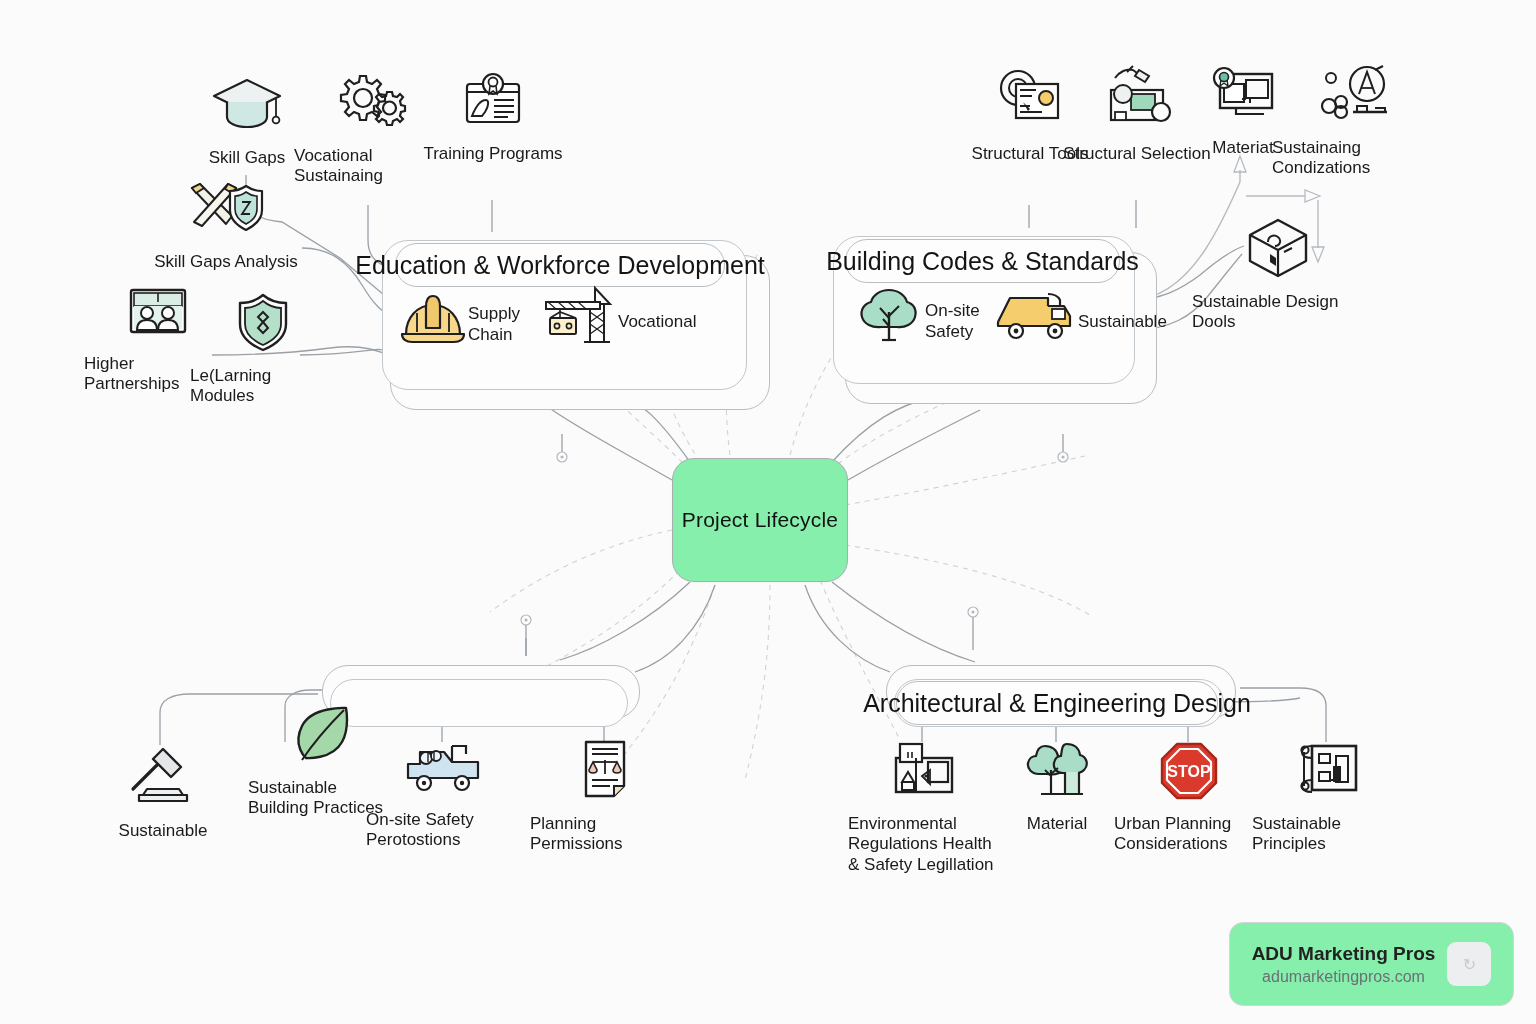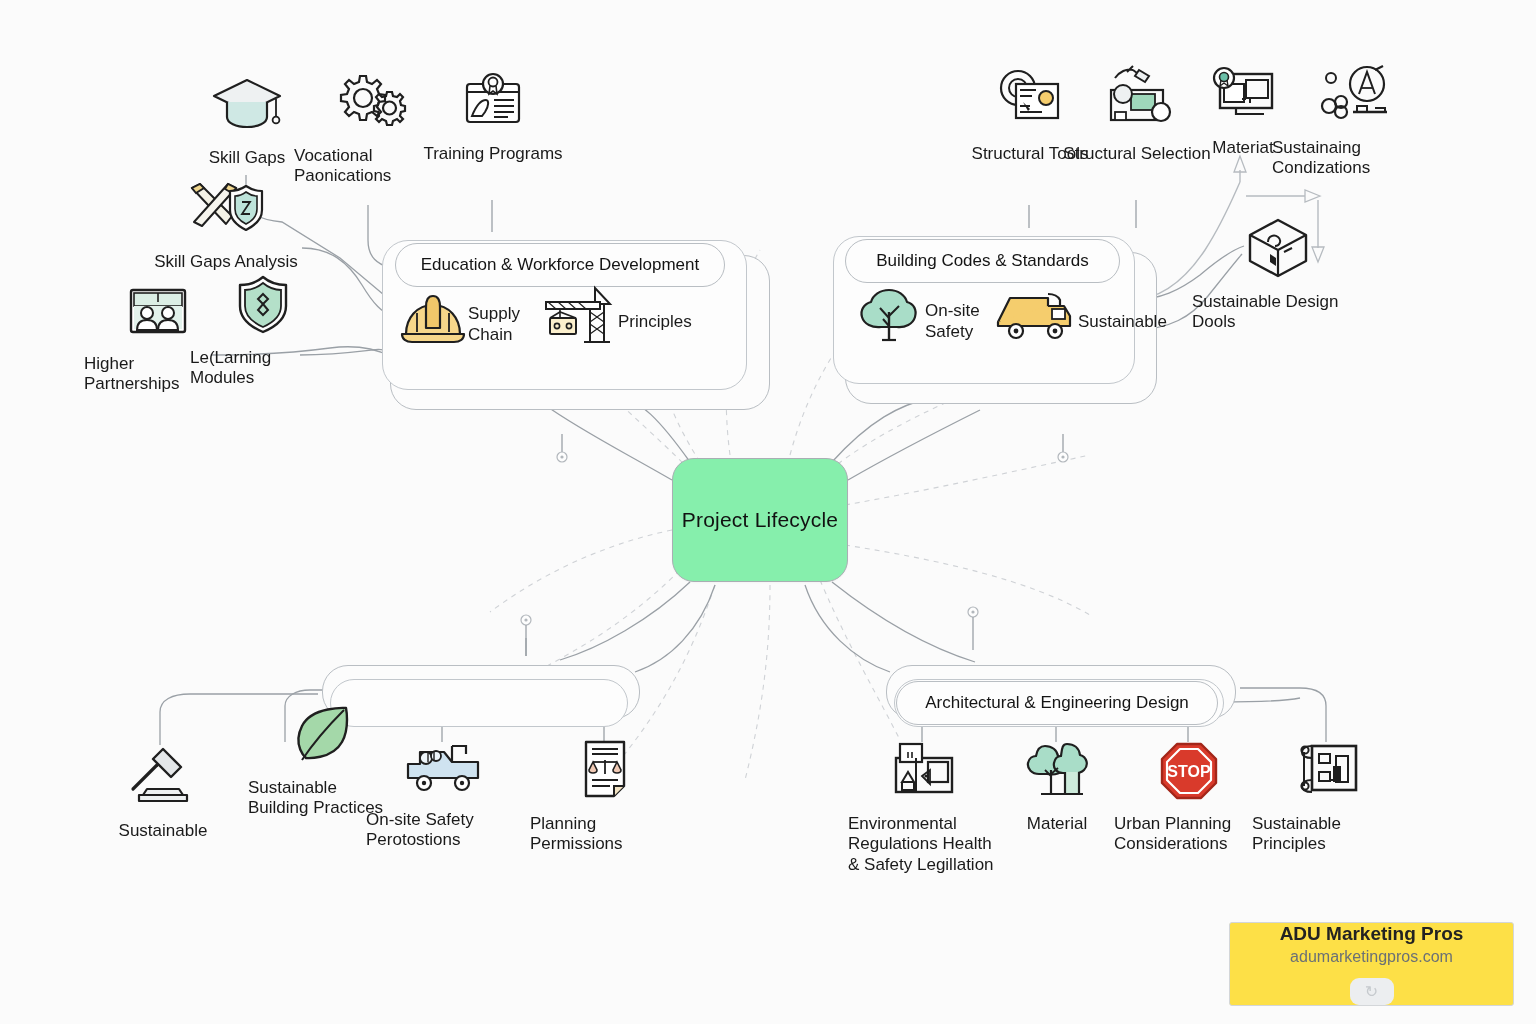--- a/index.html
+++ b/index.html
@@ -65,21 +65,21 @@
     border: 1.2px solid #c2c7cc;
   }
   .branch-title {
     position: absolute;
     background: #fdfdfd;
     border: 1.3px solid #b9bec3;
     border-radius: 22px;
     display: flex;
     align-items: center;
     justify-content: center;
-    font-size: 17px;
+    font-size: 25px;
     color: #141414;
     padding: 0 18px;
     white-space: nowrap;
     height: 44px;
   }
 
   .leaf {
     position: absolute;
     width: 150px;
     display: flex;
@@ -102,29 +102,28 @@
     line-height: 1.2;
     color: #1a1a1a;
   }
   .inner-leaf .label { margin-top: 8px; }
 
   
   .watermark {
     position: absolute;
     right: 22px; bottom: 18px;
     width: 285px; height: 84px;
-    background: #fde047;
+    background: #86efac;
     border: 1.6px solid #d3d6d9;
-    border-radius: 3px;
+    border-radius: 14px;
     display: flex;
     align-items: center;
     justify-content: center;
     gap: 12px;
     padding: 0 14px;
-    flex-direction: column;
   }
   .watermark .wm-text { text-align: center; }
   .wm-title { font-size: 19px; font-weight: bold; color: #222; }
   .wm-url { font-size: 16px; color: #6b7075; margin-top: 3px; }
   .wm-logo {
     width: 44px; height: 44px;
     background: #eceef0;
     border-radius: 9px;
     display:flex; align-items:center; justify-content:center;
     color:#c6cace; font-size: 16px;
@@ -253,21 +252,21 @@
         <path d="M6,20 L60,20 L60,27 L6,27 Z" fill="#fff" stroke="#1f1f1f" stroke-width="2"></path>
         <path d="M8,20 L16,27 M18,20 L26,27 M28,20 L36,27 M38,20 L46,27" stroke="#1f1f1f" stroke-width="1.1"></path>
         <path d="M20,27 L20,36" stroke="#1f1f1f" stroke-width="1.6"></path>
         <rect x="10" y="36" width="26" height="16" rx="1.5" fill="#fcf0cd" stroke="#1f1f1f" stroke-width="2"></rect>
         <circle cx="17" cy="44" r="2.6" fill="none" stroke="#1f1f1f" stroke-width="1.6"></circle>
         <circle cx="29" cy="44" r="2.6" fill="none" stroke="#1f1f1f" stroke-width="1.6"></circle>
         <path d="M10,36 L20,30 L36,36" fill="none" stroke="#1f1f1f" stroke-width="1.6"></path>
         <path d="M44,60 L70,60" stroke="#1f1f1f" stroke-width="2"></path>
       </svg>
     </span>
-    <span class="label">Principles</span>
+    <span class="label">Vocational</span>
   </div>
 
   <div class="leaf" style="left:172px; top:70px;">
     <span class="icon">
       <svg width="74" height="66" viewBox="0 0 74 66">
         <path d="M37,10 L70,26 L37,42 L4,26 Z" fill="#eef1f2" stroke="#1f1f1f" stroke-width="2.2" stroke-linejoin="round"></path>
         <path d="M17,32 L17,47 C17,53 26,57 37,57 C48,57 57,53 57,47 L57,32" fill="#cfe8e4" stroke="#1f1f1f" stroke-width="2.2" stroke-linejoin="round"></path>
         <path d="M66,29 L66,46" stroke="#1f1f1f" stroke-width="1.8"></path>
         <circle cx="66" cy="50" r="3.4" fill="none" stroke="#1f1f1f" stroke-width="1.8"></circle>
       </svg>
@@ -279,21 +278,21 @@
     <span class="icon">
       <svg width="78" height="66" viewBox="0 0 78 66">
         <g stroke="#1f1f1f" stroke-width="2.2" fill="none">
           <path d="M30,8 L36,8 L37,14 L42,16 L47,12 L51,16 L47,21 L49,26 L55,27 L55,33 L49,34 L47,39 L51,44 L47,48 L42,44 L37,46 L36,52 L30,52 L29,46 L24,44 L19,48 L15,44 L19,39 L17,34 L11,33 L11,27 L17,26 L19,21 L15,16 L19,12 L24,16 L29,14 Z"></path>
           <circle cx="33" cy="30" r="9"></circle>
           <path d="M57,24 L62,24 L63,28 L67,29 L70,26 L73,29 L70,33 L71,37 L75,38 L75,43 L71,44 L70,48 L73,51 L70,54 L67,51 L63,53 L62,57 L57,57 L56,53 L52,51 L49,54 L46,51 L49,48 L48,44 L44,43 L44,38 L48,37 L49,33 L46,29 L49,26 L52,29 L56,28 Z"></path>
           <circle cx="59.5" cy="40" r="6.5"></circle>
         </g>
       </svg>
     </span>
-    <span class="label">Vocational Paonications</span>
+    <span class="label">Vocational Sustainaing</span>
   </div>
 
   <div class="leaf" style="left:418px; top:66px;">
     <span class="icon">
       <svg width="70" height="66" viewBox="0 0 70 66">
         <rect x="9" y="18" width="52" height="38" rx="3" fill="#fff" stroke="#1f1f1f" stroke-width="2.2"></rect>
         <path d="M9,26 L61,26" stroke="#1f1f1f" stroke-width="2"></path>
         <circle cx="35" cy="18" r="10" fill="#fff" stroke="#1f1f1f" stroke-width="2.2"></circle>
         <circle cx="35" cy="16" r="4.5" fill="none" stroke="#1f1f1f" stroke-width="1.8"></circle>
         <path d="M32,20 L31,28 L35,25 L39,28 L38,20" fill="none" stroke="#1f1f1f" stroke-width="1.6"></path>
@@ -328,21 +327,21 @@
         <path d="M34,11 L34,20" stroke="#1f1f1f" stroke-width="1.6"></path>
         <circle cx="23" cy="31" r="6" fill="#fff" stroke="#1f1f1f" stroke-width="2"></circle>
         <path d="M13,48 C13,41 17,38 23,38 C29,38 33,41 33,48 Z" fill="#fff" stroke="#1f1f1f" stroke-width="2"></path>
         <circle cx="44" cy="31" r="6" fill="#fff" stroke="#1f1f1f" stroke-width="2"></circle>
         <path d="M34,48 C34,41 38,38 44,38 C50,38 54,41 54,48 Z" fill="#fff" stroke="#1f1f1f" stroke-width="2"></path>
       </svg>
     </span>
     <span class="label">Higher Partnerships</span>
   </div>
 
-  <div class="leaf" style="left:190px; top:272px; width:146px;">
+  <div class="leaf" style="left:190px; top:290px; width:146px;">
     <span class="icon">
       <svg width="64" height="64" viewBox="0 0 64 64">
         <path d="M32,5 C39,11 48,13 55,13 L55,34 C55,47 44,55 32,60 C20,55 9,47 9,34 L9,13 C16,13 25,11 32,5 Z" fill="#fdfdfd" stroke="#1f1f1f" stroke-width="2.4" stroke-linejoin="round"></path>
         <path d="M32,11 C38,16 45,18 50,18 L50,34 C50,44 41,51 32,55 C23,51 14,44 14,34 L14,18 C19,18 26,16 32,11 Z" fill="#b4e0c9" stroke="#1f1f1f" stroke-width="1.8"></path>
         <path d="M32,22 L37,27 L32,32 L27,27 Z" fill="none" stroke="#1f1f1f" stroke-width="2"></path>
         <path d="M32,32 L37,38 L32,43 L27,38 Z" fill="none" stroke="#1f1f1f" stroke-width="2"></path>
       </svg>
     </span>
     <span class="label">Le(Larning Modules</span>
   </div>

